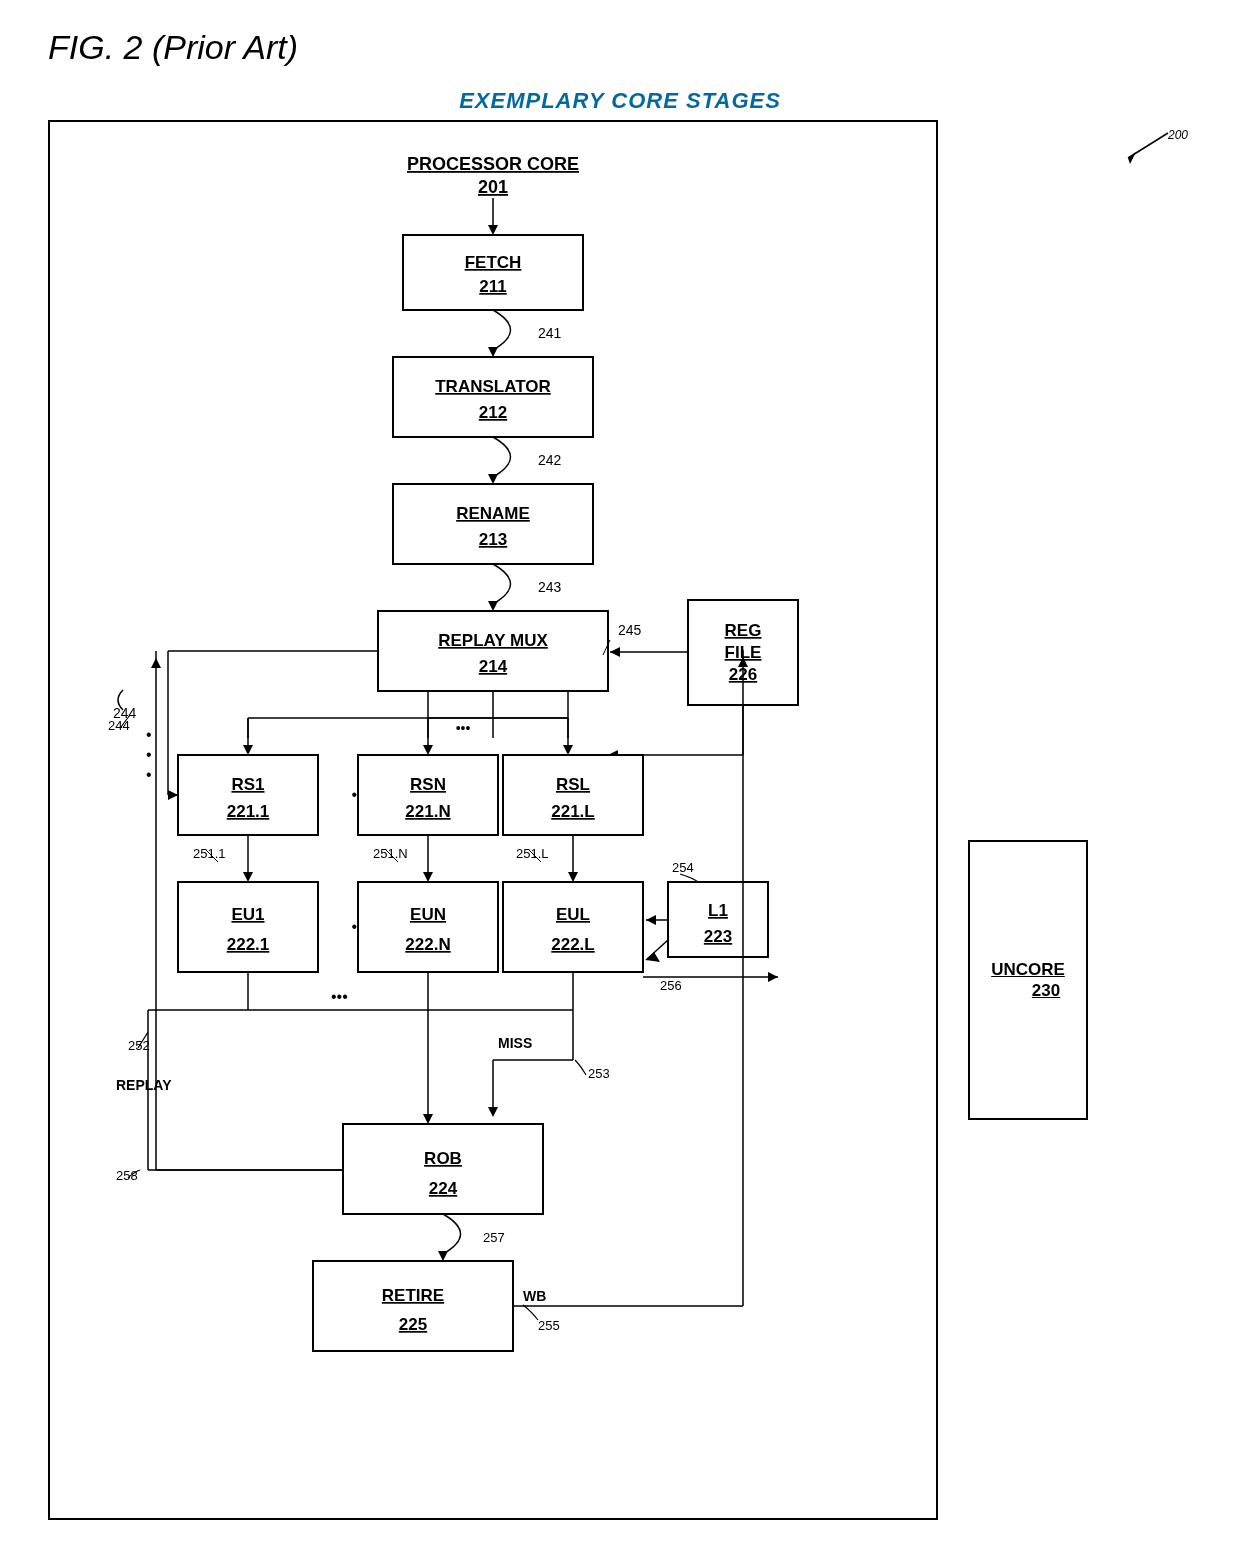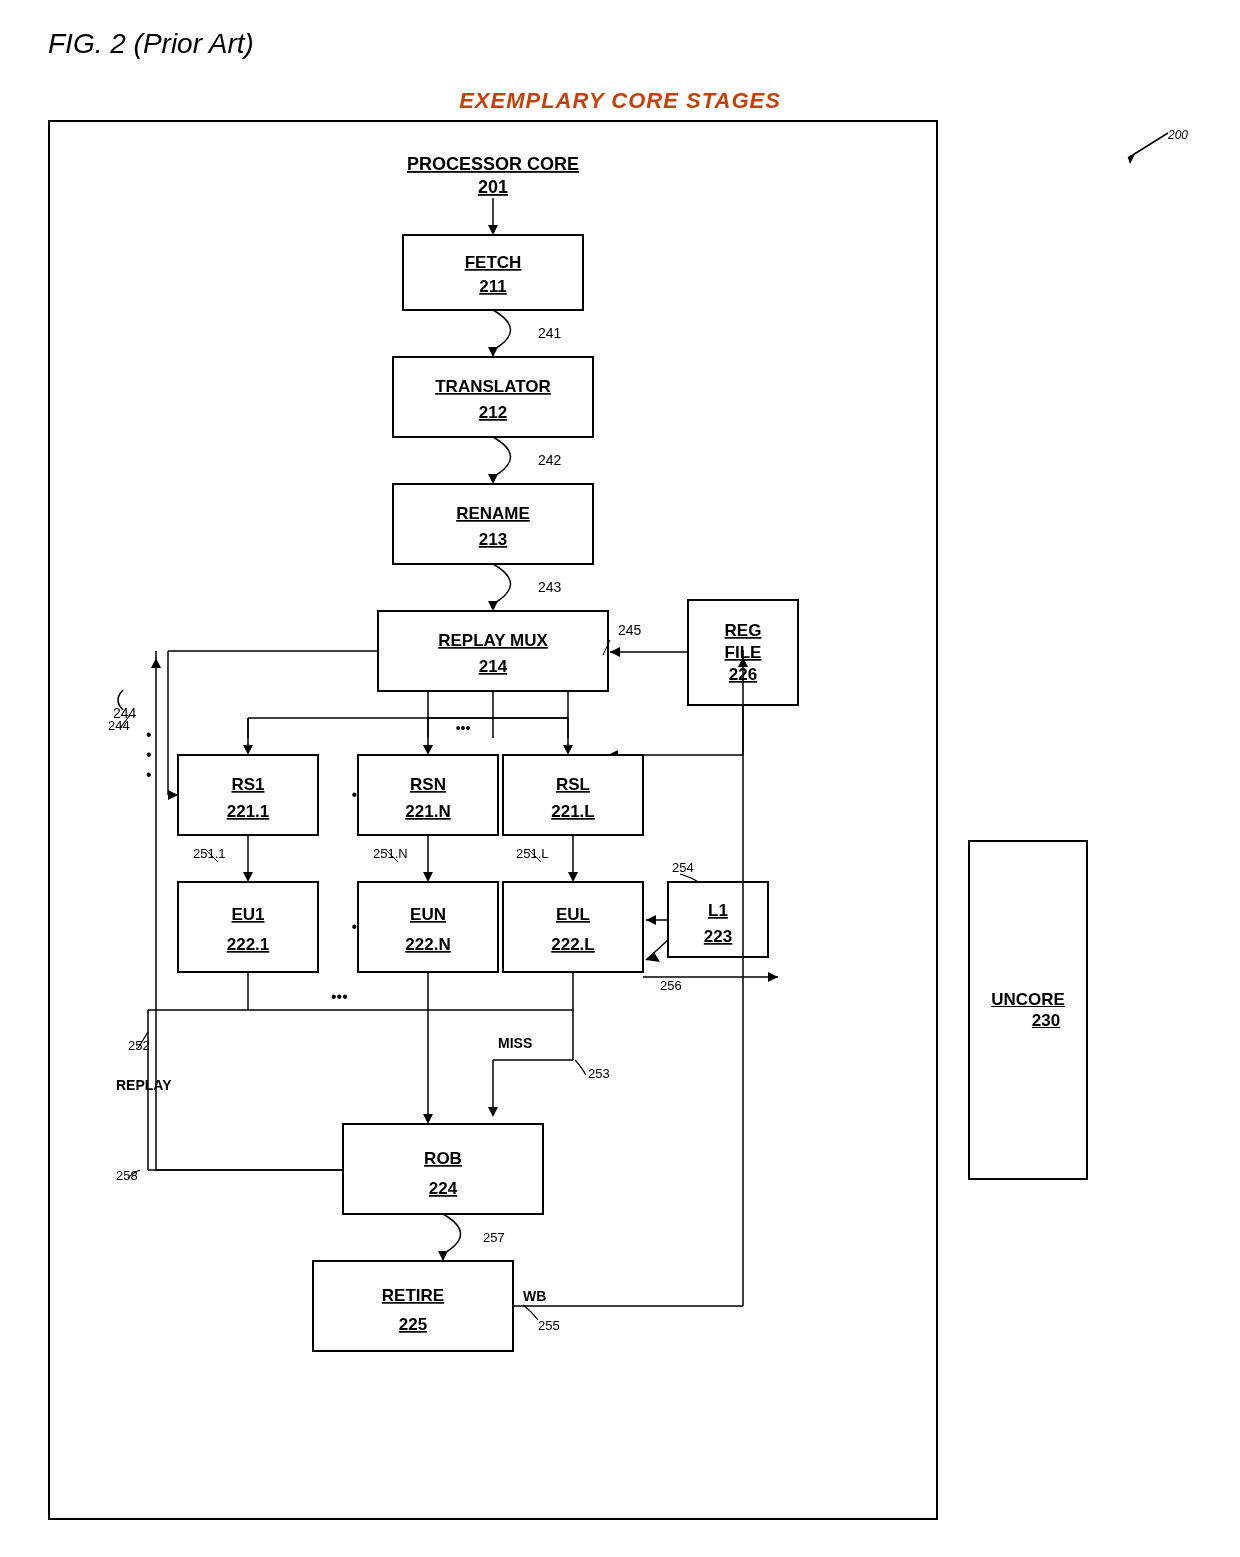--- a/index.html
+++ b/index.html
@@ -9,37 +9,37 @@
       background: #fff;
       font-family: Arial, sans-serif;
       position: relative;
       overflow: hidden;
     }
 
     .page-title {
       position: absolute;
       top: 28px;
       left: 48px;
-      font-size: 28px;
+      font-size: 34px;
       font-style: italic;
       font-weight: normal;
       color: #000;
     }
 
     .diagram-title {
       position: absolute;
       top: 88px;
       left: 0;
       right: 0;
       text-align: center;
       font-size: 22px;
       font-style: italic;
       font-weight: bold;
       letter-spacing: 1px;
-      color: #c2410c;
+      color: #0369a1;
     }
 
     .main-border {
       position: absolute;
       top: 120px;
       left: 48px;
       width: 890px;
       height: 1400px;
       border: 2px solid #000;
       background: #fff;
@@ -318,16 +318,16 @@
   <line x1="120" y1="531" x2="120" y2="675" stroke="#000" stroke-width="1.5"></line>
   <line x1="120" y1="675" x2="130" y2="675" stroke="#000" stroke-width="1.5"></line>
   <polygon points="130,675 120,670 120,680" fill="#000"></polygon>
 
   <line x1="108" y1="531" x2="108" y2="1050" stroke="#000" stroke-width="1.5"></line>
   <line x1="108" y1="1050" x2="295" y2="1050" stroke="#000" stroke-width="1.5"></line>
   <polygon points="108,538 103,548 113,548" fill="#000"></polygon>
 
 </svg>
 
-<div class="box" style="position:absolute; top:840px; left:968px; width:120px; height:340px; border:2px solid #000; display:flex; flex-direction:column; align-items:center; justify-content:center;">
+<div class="box" style="position:absolute; top:840px; left:968px; width:120px; height:280px; border:2px solid #000; display:flex; flex-direction:column; align-items:center; justify-content:center;">
   <span class="box-label" style="font-size:17px; font-weight:bold; text-decoration:underline; font-family:Arial; text-align:center; display:block;">UNCORE</span>
   <span class="box-num" style="font-size:17px; font-weight:bold; text-decoration:underline; font-family:Arial; display:block;margin-left:36px;">230</span>
 </div>
 
 </body></html>

